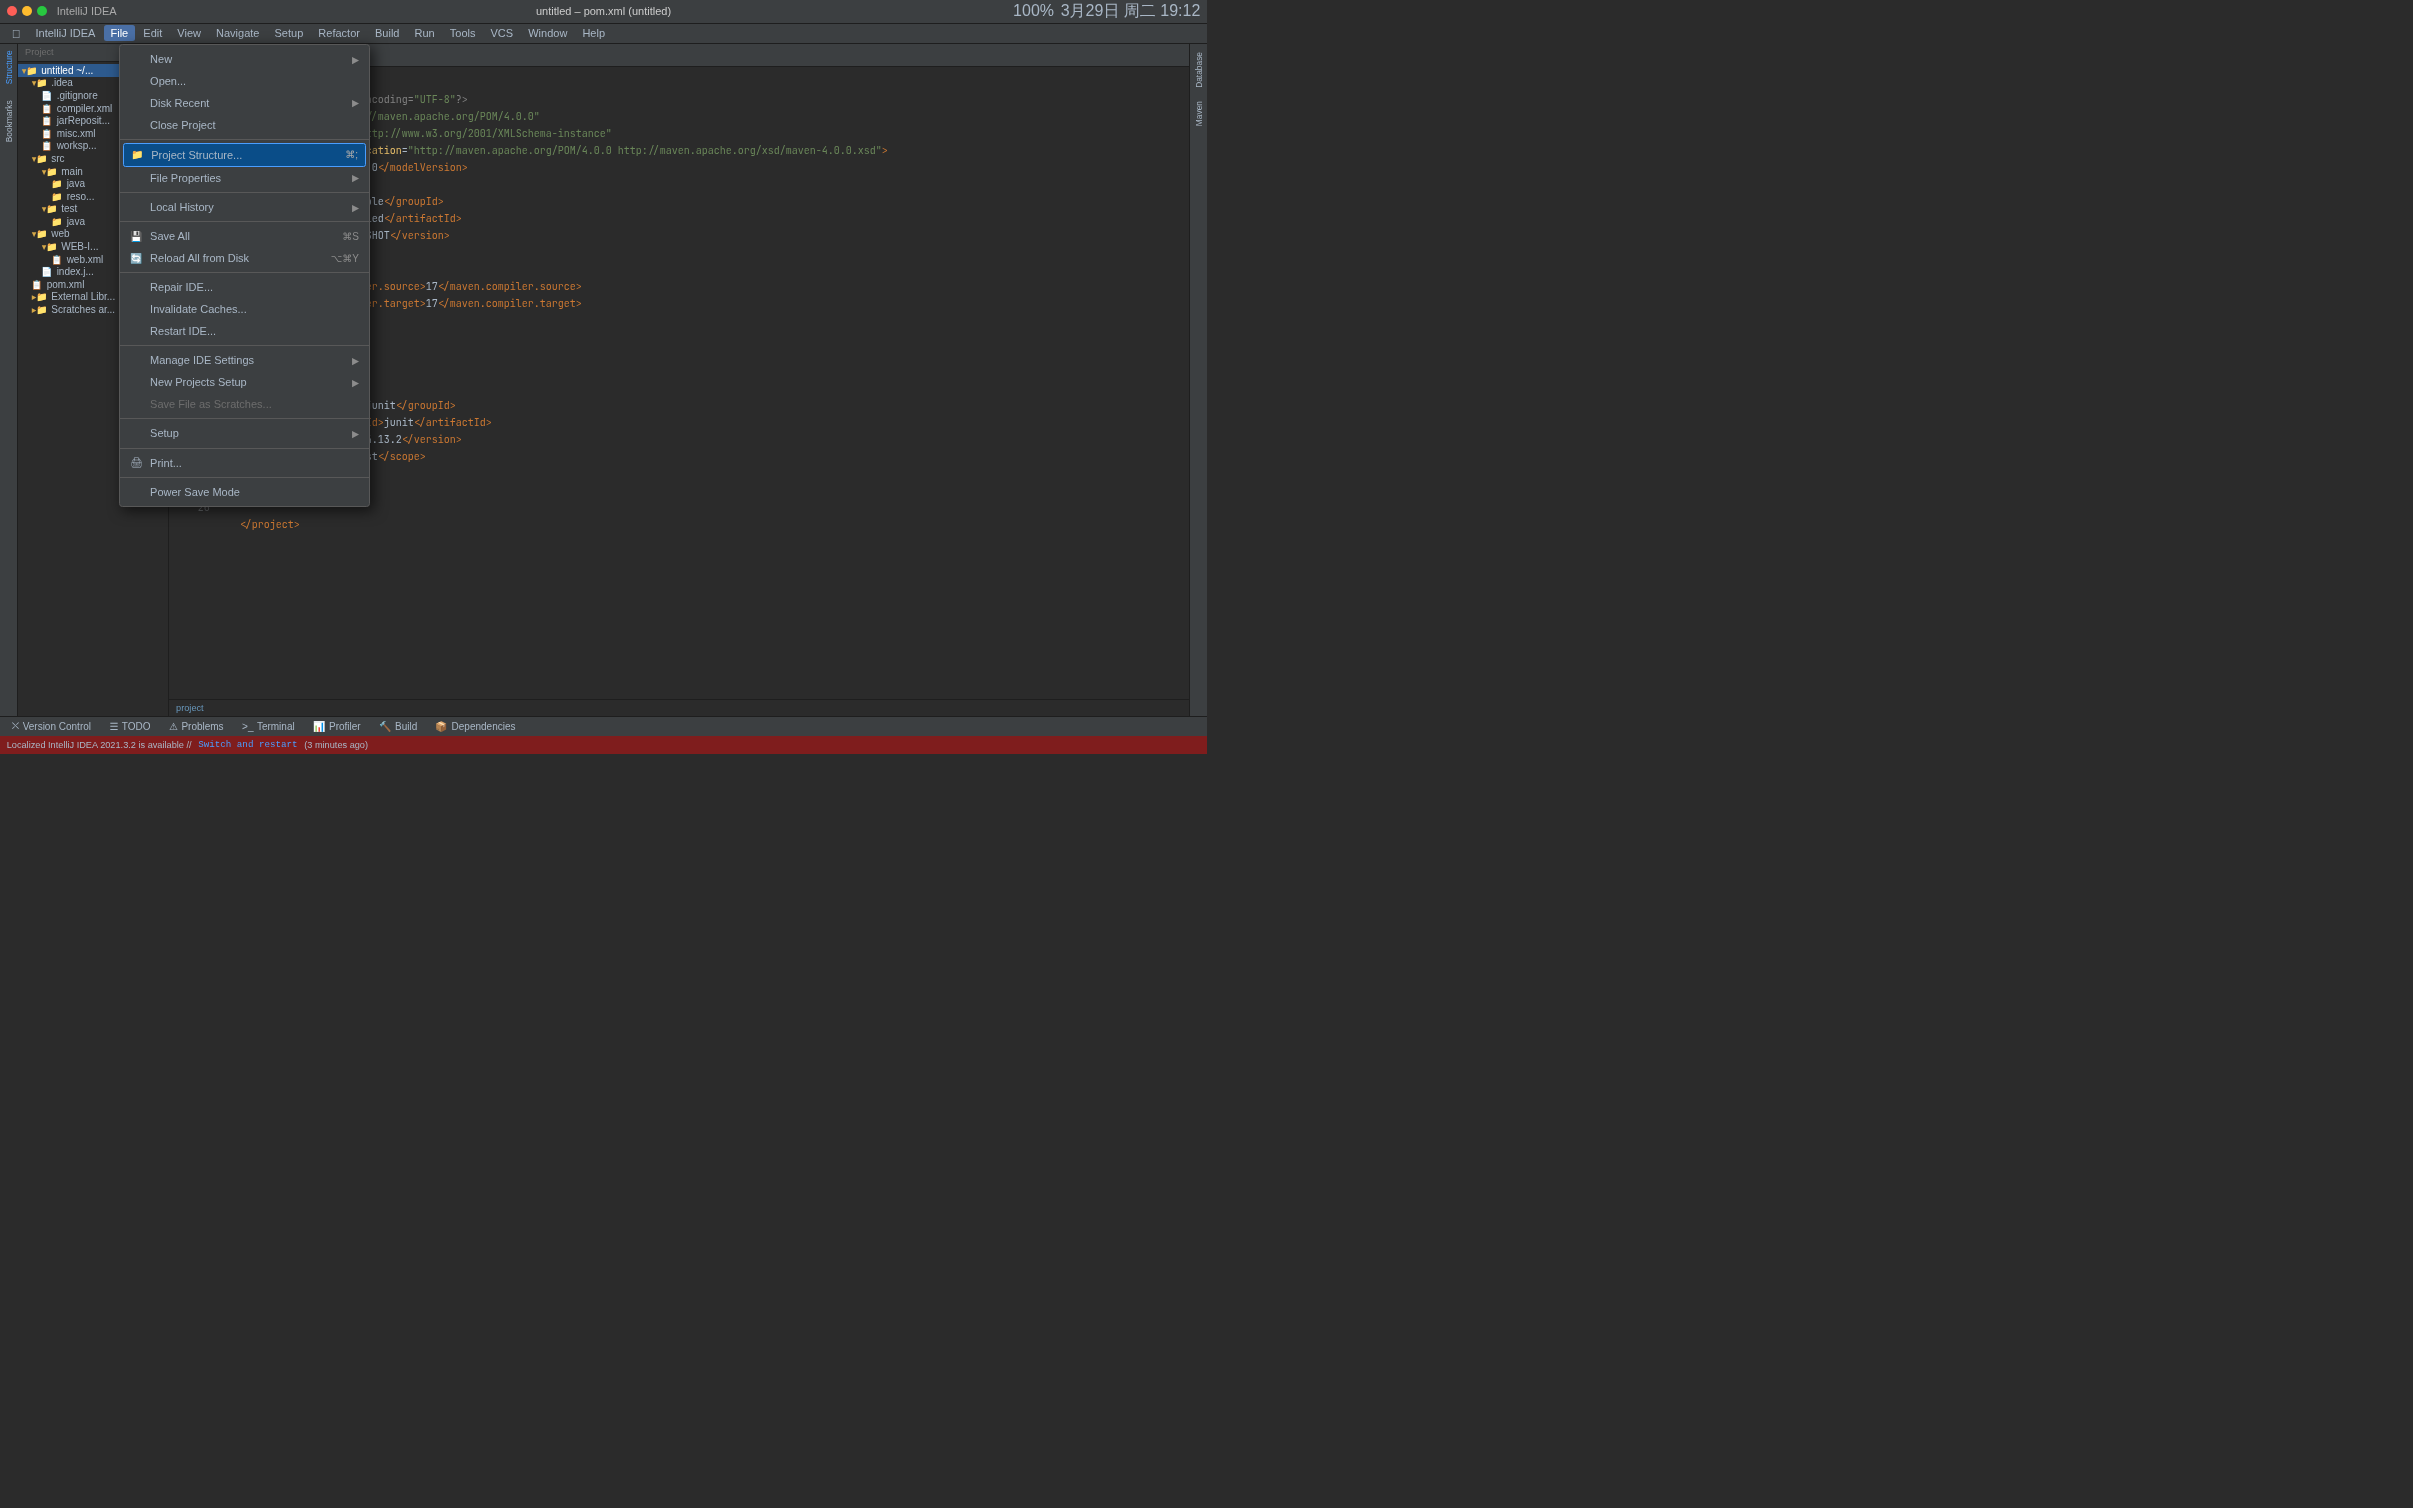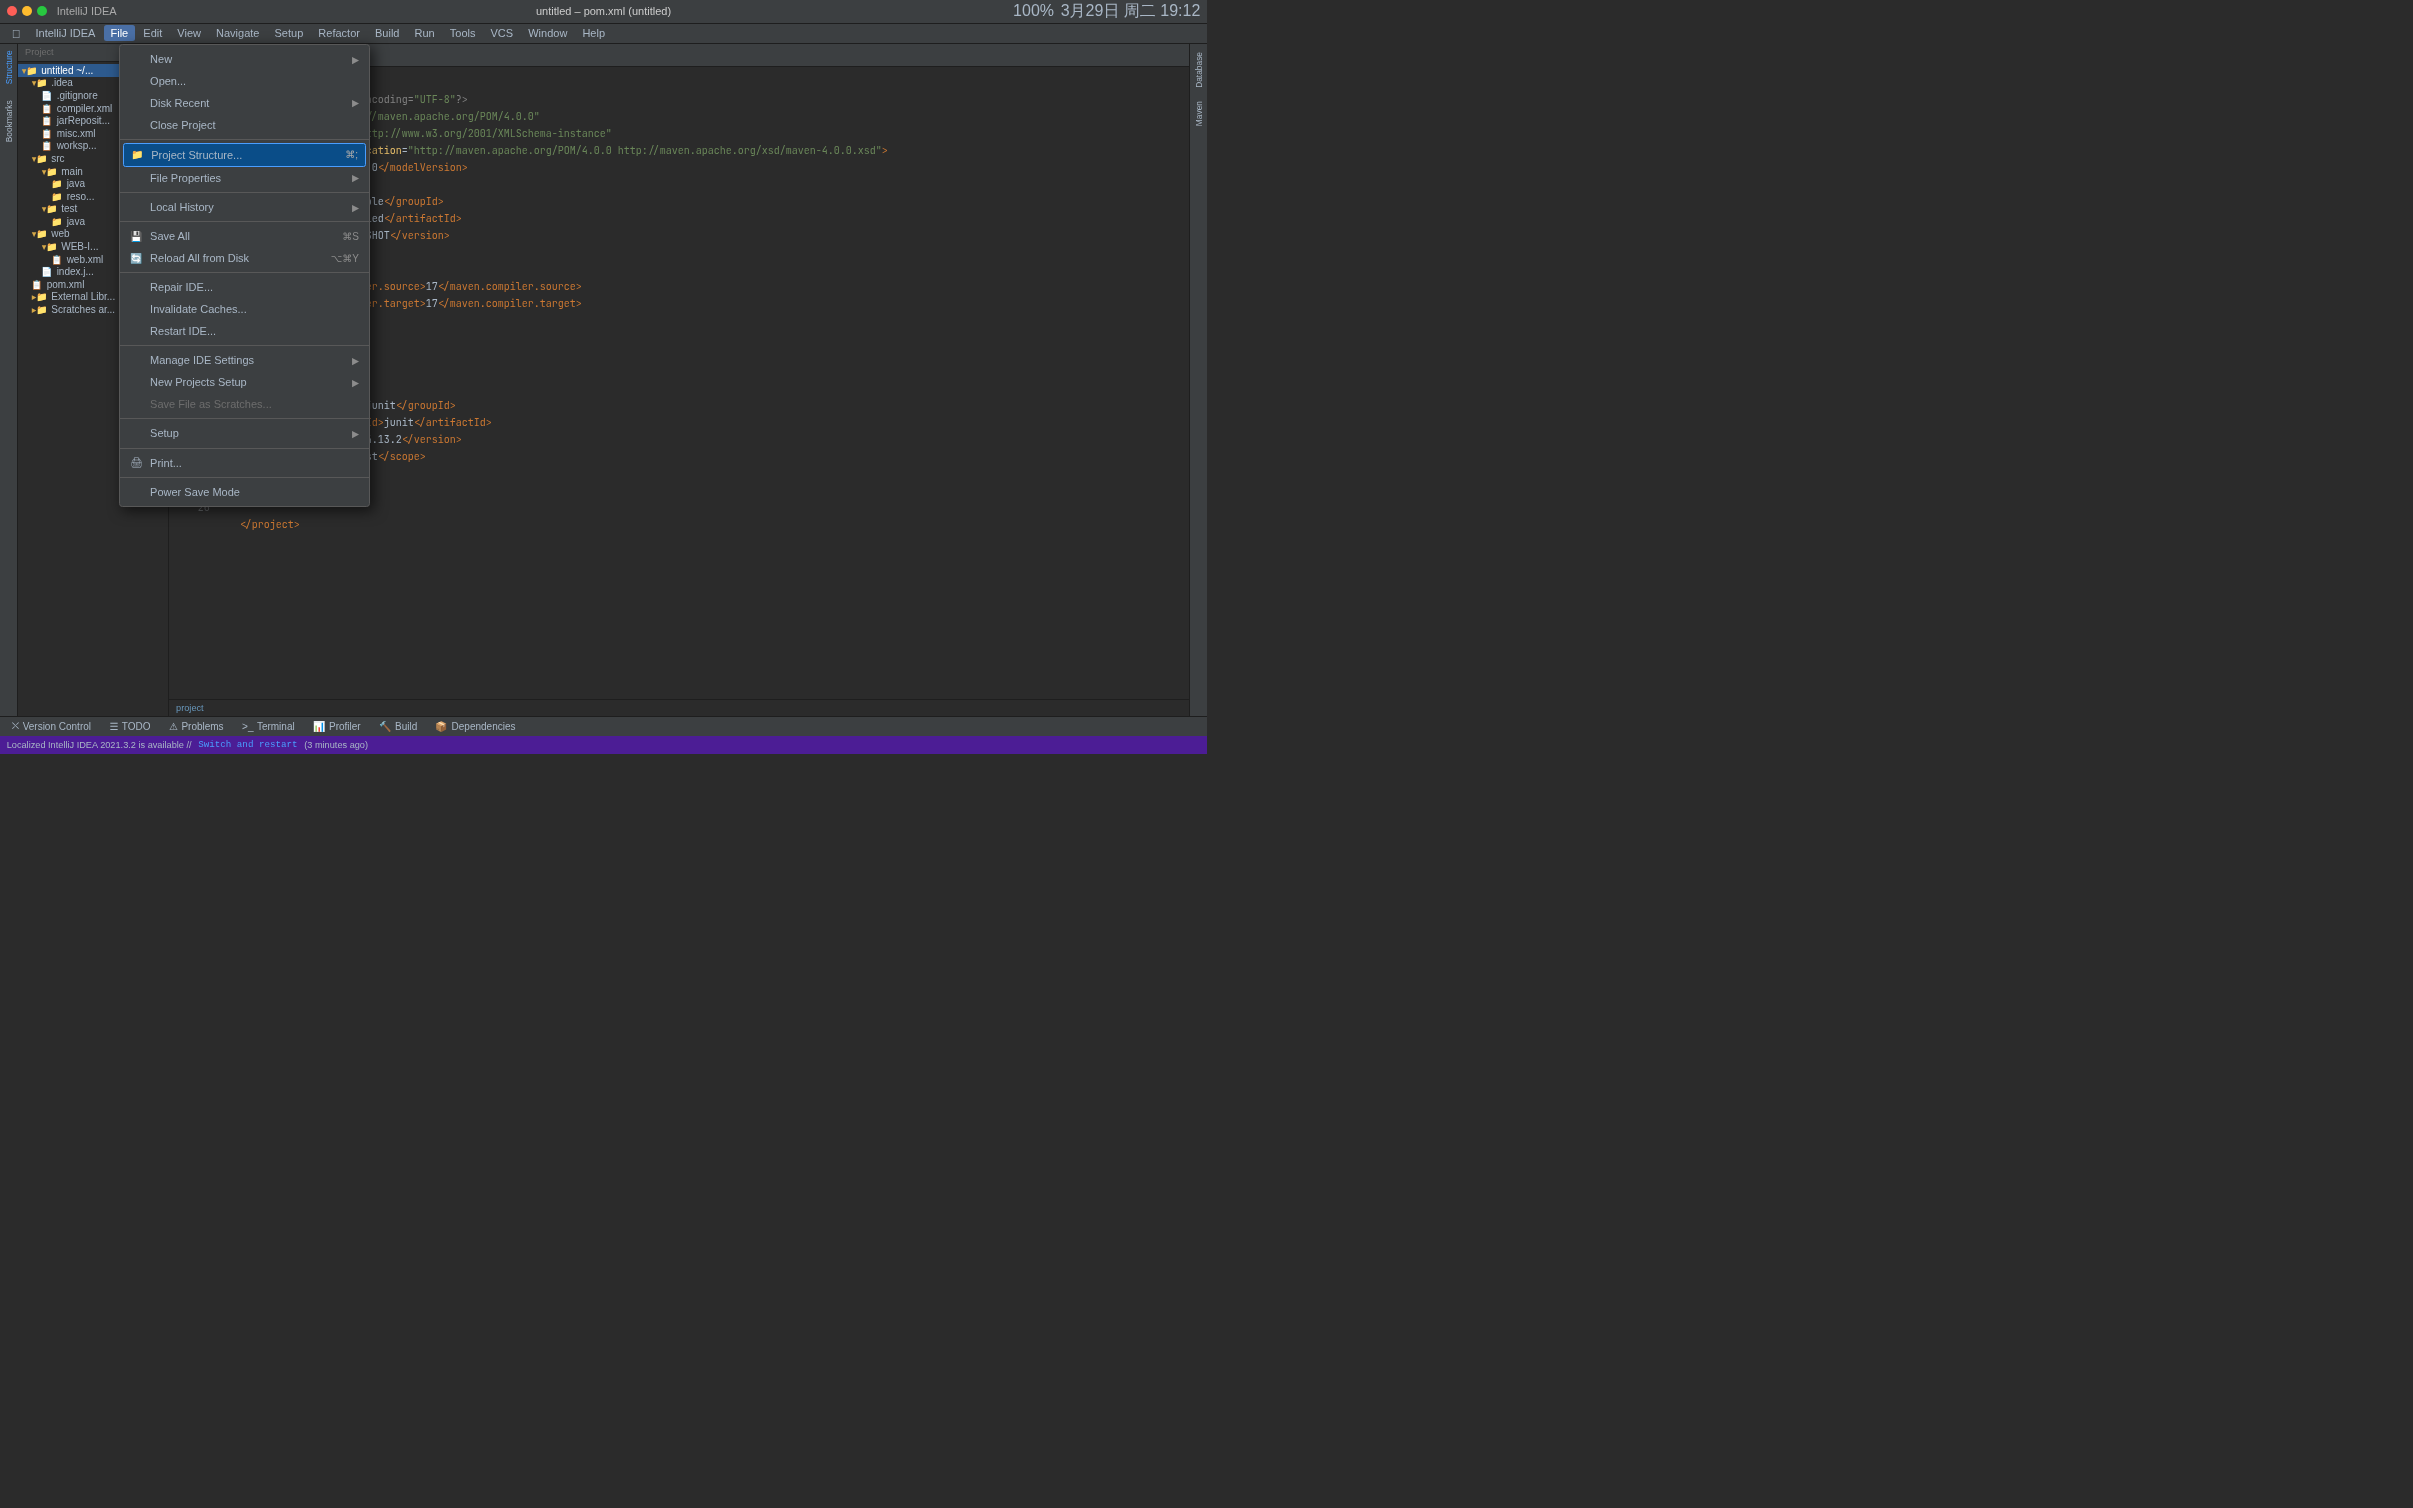--- a/index.html
+++ b/index.html
@@ -325,21 +325,21 @@
       height: 13.4px;
       display: flex;
       align-items: center;
       justify-content: center;
       font-size: 10px;
     }
 
     
     .notification-bar {
       height: 18.4px;
-      background: #4c1d95;
+      background: #7f1d1d;
       display: flex;
       align-items: center;
       padding: 0 6.7px;
       font-size: 9.2px;
       color: #a9b7c6;
       gap: 6.7px;
     }
     .notif-link {
       color: #4a9eff;
       cursor: pointer;

